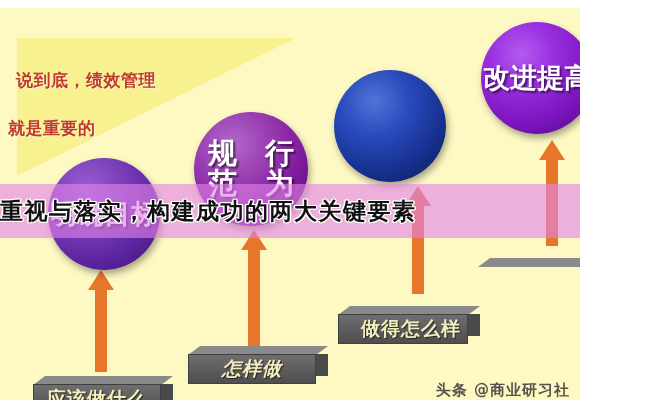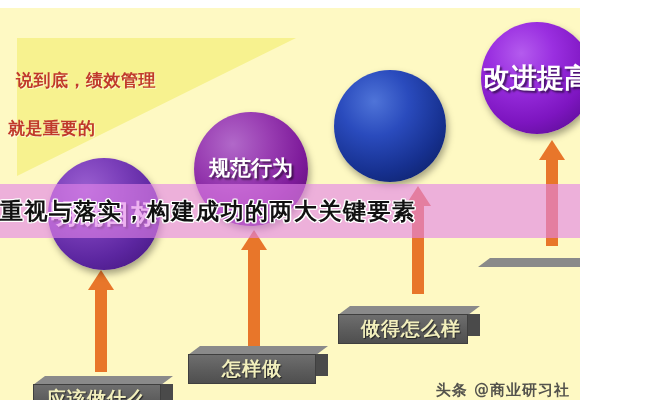--- a/index.html
+++ b/index.html
@@ -41,21 +41,21 @@
     text-align:center;
     box-shadow:2px 4px 7px rgba(0,0,0,.35);
   }
   .sphere span{display:block;text-shadow:2px 2px 2px rgba(0,0,0,.55);}
 
   #sphere-mingque{
     left:48px;top:150px;width:112px;height:112px;font-size:27px;
     background:radial-gradient(circle at 34% 28%, #9a5fd0 0%, #7b3fba 34%, #5c26a0 65%, #3e1275 100%);
   }
   #sphere-guifan{
-    left:194px;top:104px;width:114px;height:114px;font-size:21px;
+    left:194px;top:104px;width:114px;height:114px;font-size:29px;
     background:radial-gradient(circle at 34% 28%, #b168c9 0%, #9a3fb3 32%, #7d1a9a 64%, #4e0a66 100%);
   }
   #sphere-jieding{
     left:334px;top:62px;width:112px;height:112px;font-size:27px;
     background:radial-gradient(circle at 36% 28%, #4f74d8 0%, #2a4bbd 32%, #16308f 66%, #0a1a57 100%);
   }
   #sphere-gaijin{
     left:481px;top:14px;width:112px;height:112px;font-size:27px;
     background:radial-gradient(circle at 36% 28%, #b45bee 0%, #9a2fe0 30%, #7d15c0 64%, #4d0a80 100%);
   }
@@ -96,21 +96,21 @@
     position:absolute;background:#4a4a4a;
   }
   .box3d .top{clip-path:polygon(0 100%, 12px 0, 100% 0, calc(100% - 12px) 100%);}
   .box3d .side{clip-path:polygon(0 0, 100% -0px, 100% 100%, 0 100%);}
 
   #box-yinggai{left:33px;top:368px;width:140px;height:38px;}
   #box-yinggai .face{width:128px;height:30px;}
   #box-yinggai .top{width:140px;height:9px;}
   #box-yinggai .side{left:127px;top:8px;width:13px;height:22px;clip-path:polygon(0 0,100% -8px,100% 22px,0 30px);}
 
-  #box-zenyangzuo{left:188px;top:338px;width:140px;height:38px;}
+  #box-zenyangzuo{left:188px;top:338px;width:140px;height:38px;font-style:italic;}
   #box-zenyangzuo .face{width:128px;height:30px;}
   #box-zenyangzuo .top{width:140px;height:9px;}
   #box-zenyangzuo .side{left:127px;top:8px;width:13px;height:22px;clip-path:polygon(0 0,100% -8px,100% 22px,0 30px);}
 
   #box-zuode{left:338px;top:298px;width:142px;height:38px;}
   #box-zuode .face{width:130px;height:30px;padding-left:16px;}
   #box-zuode .top{width:142px;height:9px;}
   #box-zuode .side{left:129px;top:8px;width:13px;height:22px;clip-path:polygon(0 0,100% -8px,100% 22px,0 30px);}
 
   #box-genghao{left:478px;top:250px;width:170px;height:38px;}

